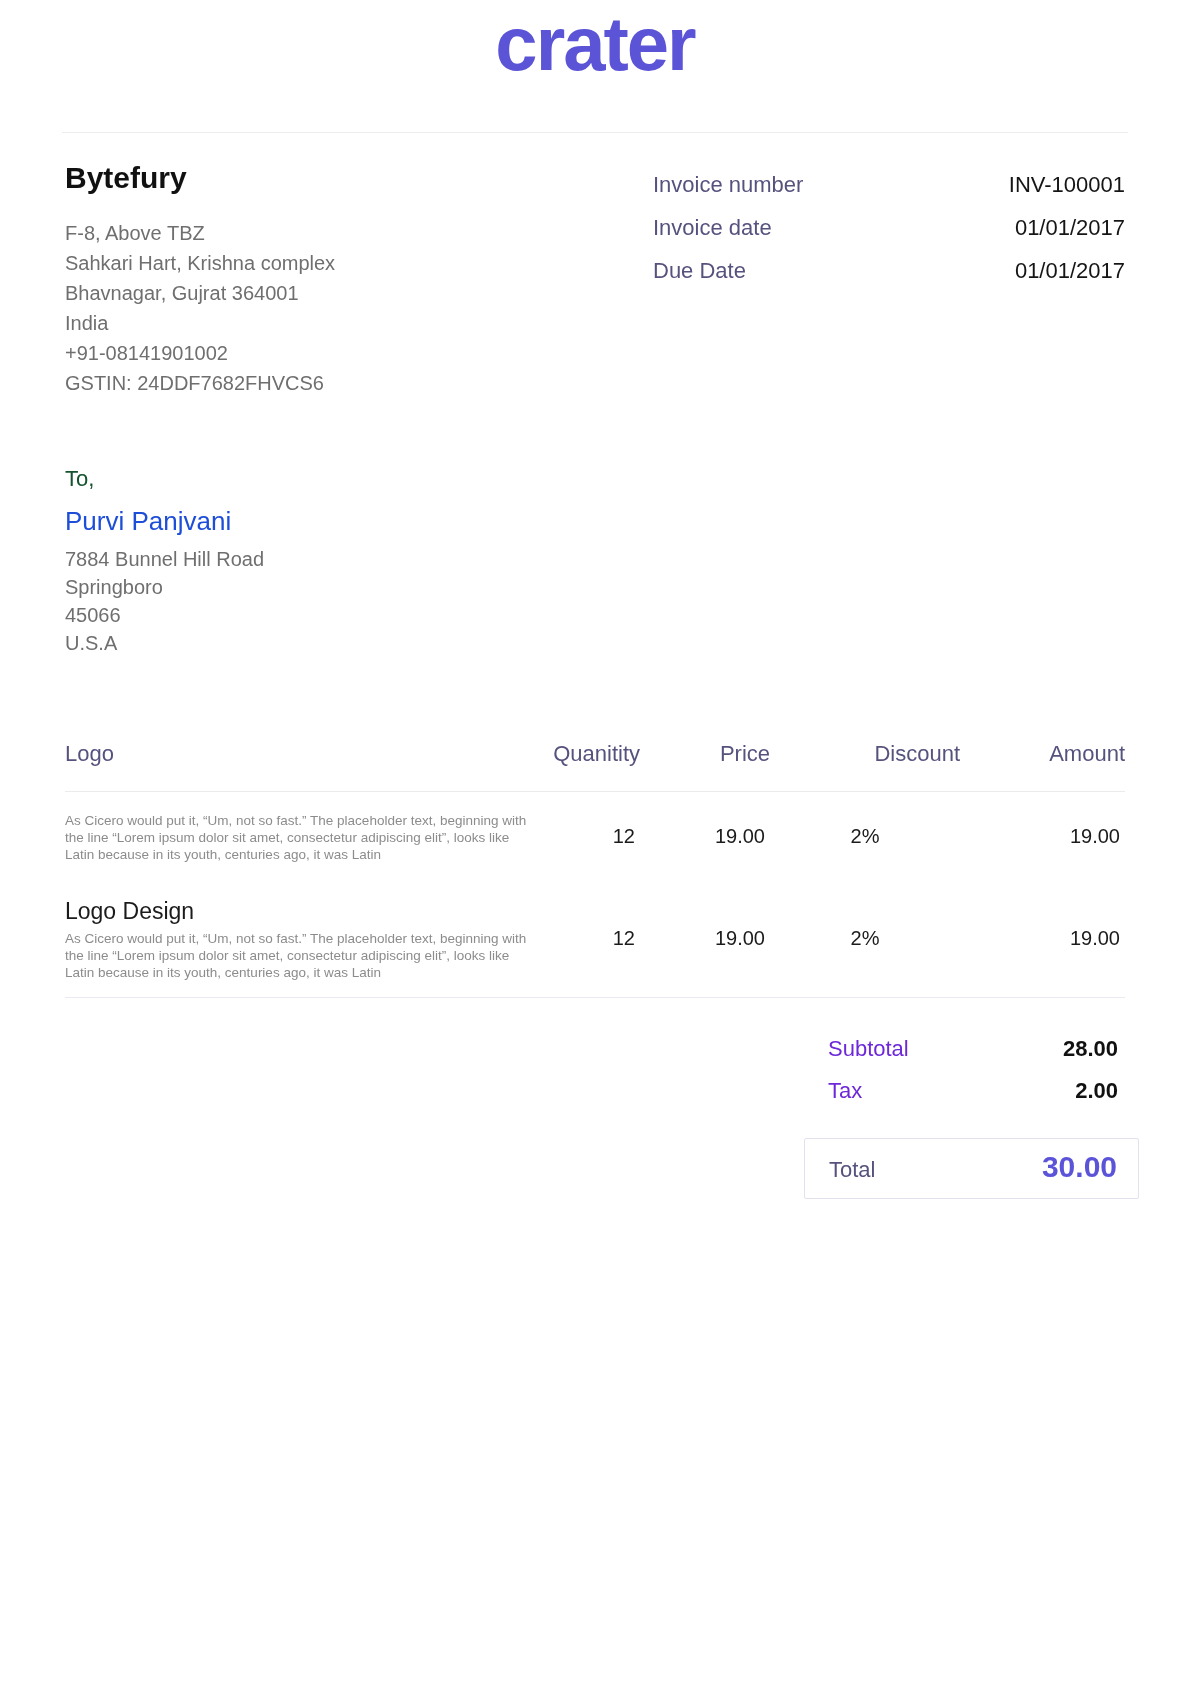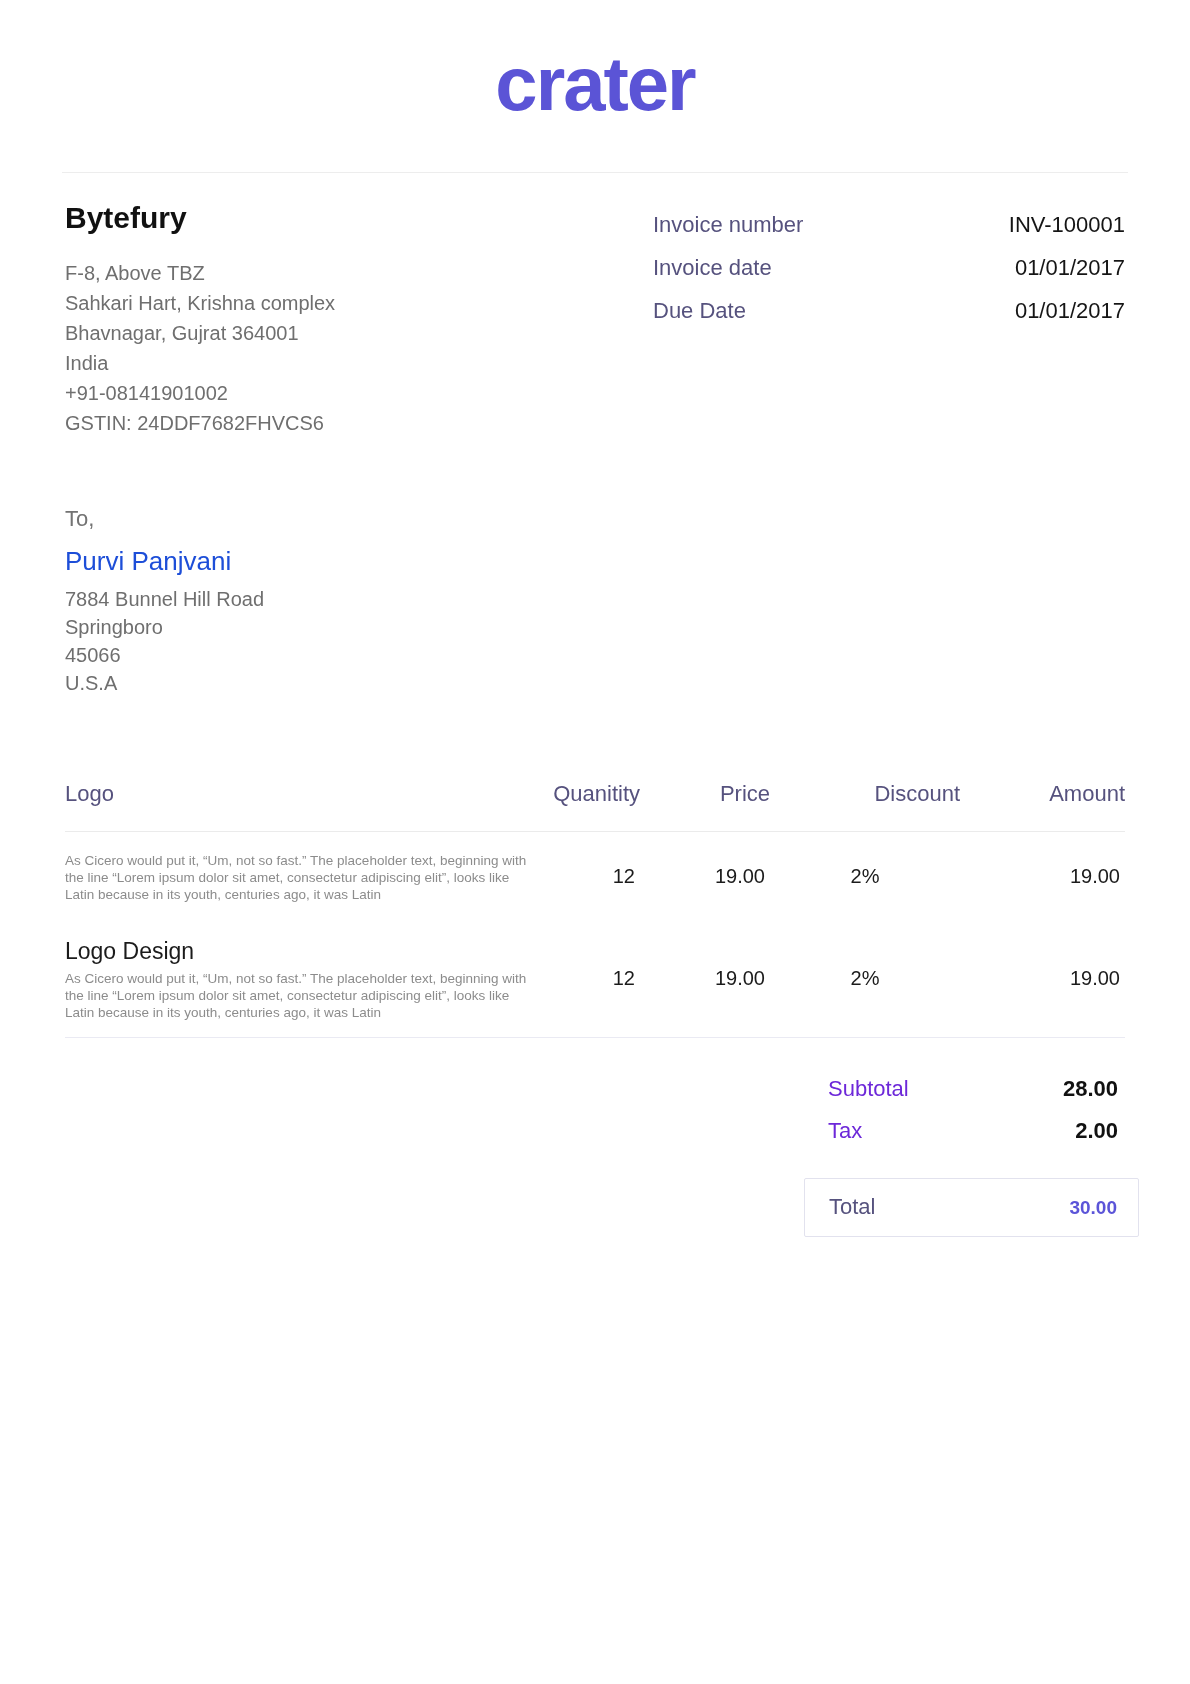--- a/index.html
+++ b/index.html
@@ -4,21 +4,21 @@
 <style>
   * { margin: 0; padding: 0; box-sizing: border-box; }
   html, body { background: #ffffff; }
   body {
     width: 1190px;
     height: 1684px;
     font-family: "Liberation Sans", sans-serif;
     color: #1a1a1a;
     overflow: hidden;
   }
-  .page { width: 1190px; height: 1501px; padding-top: 40px; background: #fff; }
+  .page { width: 1190px; height: 1501px; background: #fff; }
 
   
   .logo-wrap { text-align: center; height: 90px; }
   .logo-text {
     display: inline-block;
     font-size: 76px;
     line-height: 88px;
     font-weight: 800;
     letter-spacing: -2px;
     color: #5b54d6;
@@ -35,21 +35,21 @@
   .company-address { margin-top: 22px; list-style: none; }
   .company-address li { font-size: 20px; line-height: 30px; color: #6f6f6f; }
 
   .meta { width: 472px; flex: 0 0 auto; padding-top: 10px; }
   .meta-row { display: flex; justify-content: space-between; align-items: baseline; margin-bottom: 13px; }
   .meta-label { font-size: 22px; line-height: 30px; color: #56527e; }
   .meta-value { font-size: 22px; line-height: 30px; color: #151515; text-align: right; }
 
   
   .bill-to { margin-top: 65px; }
-  .bill-to-salutation { font-size: 22px; line-height: 32px; color: #737373; }
+  .bill-to-salutation { font-size: 22px; line-height: 32px; color: #14532d; }
   .bill-to-name { font-size: 26px; line-height: 38px; font-weight: 500; color: #1d4ed8; margin-top: 7px; }
   .bill-to-address { margin-top: 5px; list-style: none; }
   .bill-to-address li { font-size: 20px; line-height: 28px; color: #6f6f6f; }
 
   
   .items { margin-top: 82px; }
   .items-header, .item-row { display: grid; grid-template-columns: 470px 105px 130px 190px 165px; }
   .items-header { padding-bottom: 22px; border-bottom: 1px solid #ebebeb; }
   .items-header .hcell { font-size: 22px; line-height: 30px; color: #56527e; }
   .al-right { text-align: right; }
@@ -68,21 +68,21 @@
   .totals-row .t-label { font-size: 22px; line-height: 30px; color: #6d28d9; }
   .totals-row .t-value { font-size: 22px; line-height: 30px; font-weight: 700; color: #111; padding-right: 7px; }
   .total-box {
     margin: 32px -14px 7px -24px;
     border: 1px solid #e2e2ee;
     border-radius: 2px;
     padding: 13px 21px 13px 24px;
     display: flex; justify-content: space-between; align-items: baseline; gap: 16px;
   }
   .total-box .t-label { font-size: 22px; line-height: 30px; color: #56527e; }
-  .total-box .t-value { font-size: 19px; line-height: 30px; font-weight: 700; color: #5b54d8; }
+  .total-box .t-value { font-size: 30px; line-height: 30px; font-weight: 700; color: #5b54d8; }
 </style>
 </head>
 <body>
 
 <div class="page">
 
   <div class="logo-wrap">
     <span class="logo-text">crater</span>
   </div>
 

